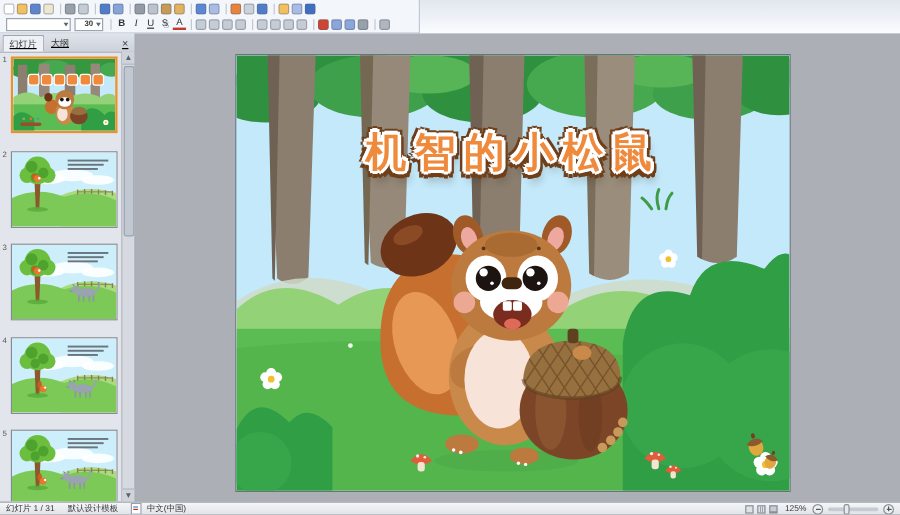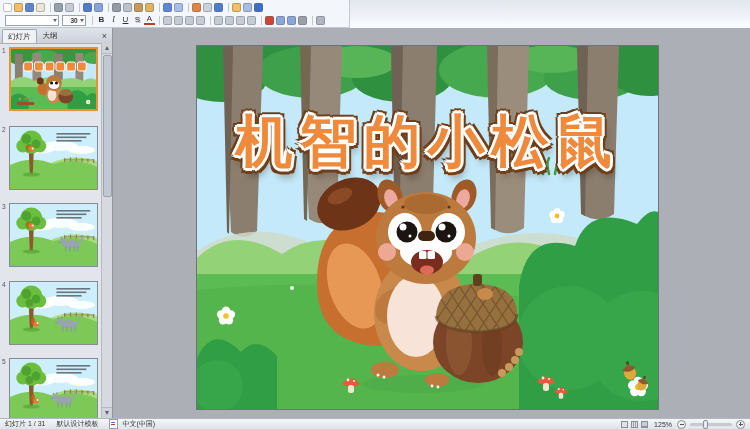--- a/index.html
+++ b/index.html
@@ -25,21 +25,21 @@
          border-right:2.5px solid transparent;border-top:3px solid #5a6572;}
   .fmtbtn{width:11px;height:10px;line-height:10px;text-align:center;font-size:8px;color:#2e3238;
           margin-right:1px;flex:0 0 auto;cursor:default;}
   .fmtbtn.b{font-weight:bold;}
   .fmtbtn.i{font-style:italic;font-family:"Liberation Serif",serif;}
   .fmtbtn.u{text-decoration:underline;}
   .fmtbtn.s{text-shadow:1px 1px 0 #aab2bc;}
   .fmtbtn.a{border-bottom:2px solid #c23a2e;height:8px;line-height:8px;}
   
   .sidebar{position:absolute;left:0;top:28px;width:113px;height:390px;background:#e2e5eb;
-           border-right:1px solid #8f959e;box-sizing:border-box;}
+           border-right:1px solid #8f959e;box-sizing:border-box;text-decoration:underline;}
   .tabs{height:15px;background:linear-gradient(#dfe3ea,#cdd2da);border-bottom:1px solid #aab0ba;
         display:flex;align-items:flex-end;padding:0 2px;}
   .tab{font-size:7.5px;color:#333;padding:2px 5px 1px 5px;border:1px solid transparent;}
   .tab.active{background:#eef1f6;border:1px solid #a0a6b0;border-bottom:none;border-radius:2px 2px 0 0;}
   .closex{margin-left:auto;margin-right:3px;font-size:9px;line-height:9px;color:#444;padding-bottom:2px;}
   .thumbs{position:absolute;left:0;top:15px;right:0;bottom:0;overflow:hidden;}
   .num{position:absolute;left:2px;font-size:6.5px;color:#555;}
   .thumb{position:absolute;left:9px;width:89px;height:64px;background:#fff;border:1px solid #858b94;
          box-sizing:border-box;overflow:hidden;}
   .thumb.sel{border:2px solid #e8912f;}
@@ -53,21 +53,21 @@
   .varr.up::after{top:3px;border-bottom:4px solid #5a6270;}
   .varr.dn::after{top:3px;border-top:4px solid #5a6270;}
   .vthumb{position:absolute;left:1px;top:12px;width:7px;height:140px;background:#c2c8d1;
           border:1px solid #9aa2ac;border-radius:2px;}
   
   .workspace{position:absolute;left:113px;top:28px;right:0;bottom:11px;background:#acb0b6;}
   .slide{position:absolute;left:83px;top:17px;width:461px;height:363px;background:#c3e9fa;
          border:1px solid #6d727a;overflow:hidden;}
   .slide svg.scene{position:absolute;left:0;top:0;width:461px;height:363px;}
   .slide-title{position:absolute;left:0;right:0;top:58px;text-align:center;
-     font-size:57px;font-weight:bold;letter-spacing:7px;color:#ef8a3c;white-space:nowrap;
+     font-size:34px;font-weight:bold;letter-spacing:7px;color:#ef8a3c;white-space:nowrap;
      text-shadow:
        -3px 0 0 #fff,3px 0 0 #fff,0 -3px 0 #fff,0 3px 0 #fff,
        -2px -2px 0 #fff,2px -2px 0 #fff,-2px 2px 0 #fff,2px 2px 0 #fff,
        -5px 0 0 #6e3f1a,5px 2px 0 #6e3f1a,0 -5px 0 #6e3f1a,0 6px 0 #6e3f1a,
        -4px -4px 0 #6e3f1a,4px -4px 0 #6e3f1a,-4px 5px 0 #6e3f1a,4px 5px 0 #6e3f1a,
        3px 9px 7px rgba(50,25,5,.35);}
   .logo{position:absolute;left:12px;top:306px;}
   .logo-name{font-size:17px;font-weight:bold;letter-spacing:1px;
      text-shadow:-1.5px 0 0 #fff,1.5px 0 0 #fff,0 -1.5px 0 #fff,0 1.5px 0 #fff,
                  -1px -1px 0 #fff,1px -1px 0 #fff,-1px 1px 0 #fff,2px 2px 1px rgba(120,60,20,.45);}

